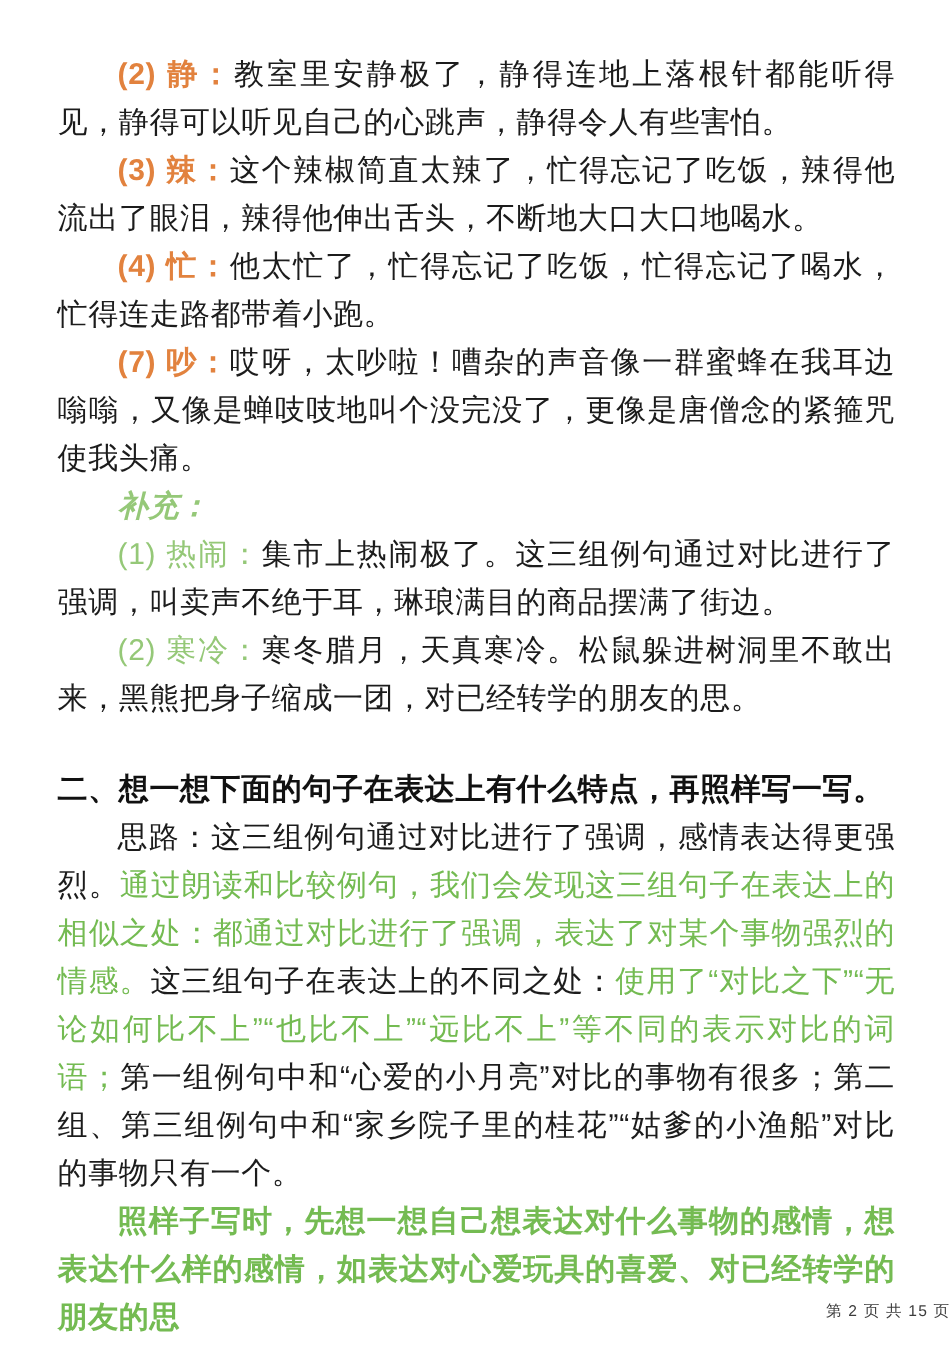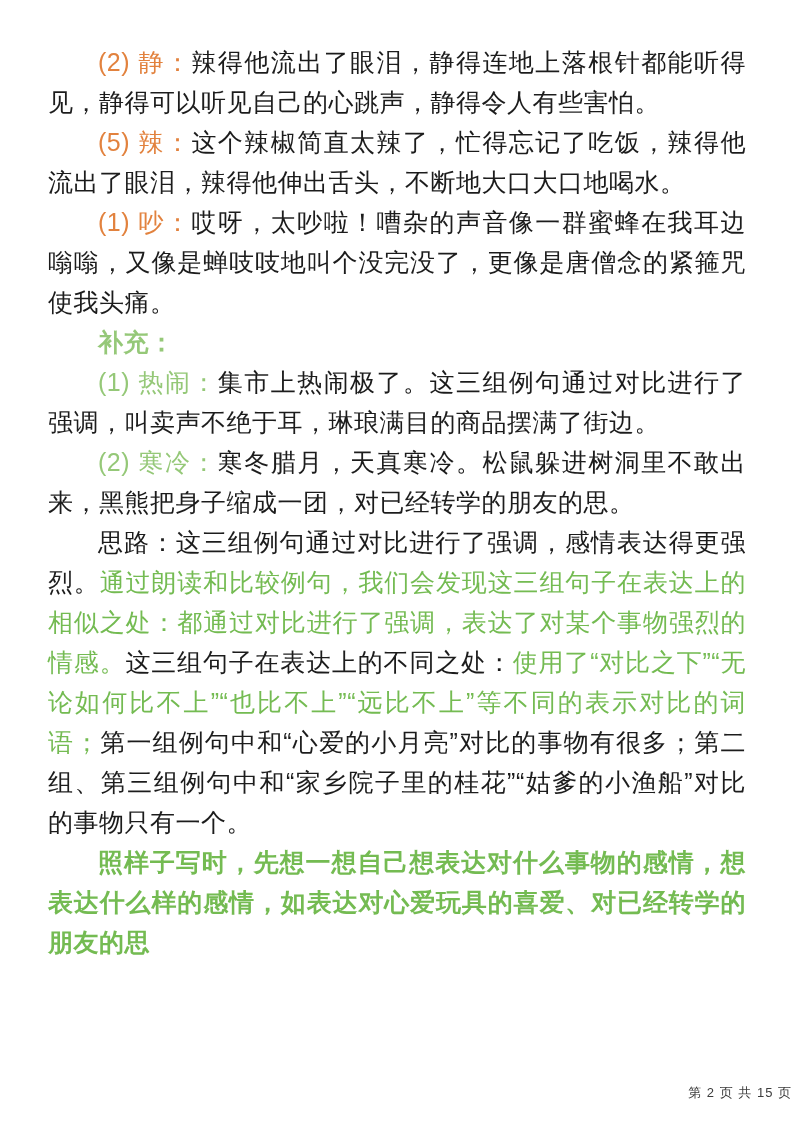--- a/index.html
+++ b/index.html
@@ -17,64 +17,66 @@
   .para{
     margin:0;
     font-size:25px;
     line-height:40px;
     color:var(--ink,#1c1c1c);
     text-align:justify;
     font-weight:500;
     letter-spacing:0.5px;
   }
   .indent{text-indent:2em;}
-  .label-orange{color:var(--orange,#e2823e);font-weight:400;}
+  .label-orange{color:var(--orange,#e2823e);font-weight:700;}
   .label-green{color:var(--label-green,#95c878);font-weight:400;}
   .run-green{color:var(--body-green,#74bb52);}
   .run-black{color:var(--ink,#1c1c1c);}
   .tip{color:var(--body-green,#74bb52);font-weight:600;}
   .section-heading{
     margin:36px 0 0 0;
     font-size:25px;
     line-height:40px;
     font-weight:800;
     color:#111111;
     text-align:justify;
     letter-spacing:0.5px;
   }
-  .supplement-heading{font-weight:700;}
+  .supplement-heading{font-weight:700;font-style:italic;}
   .footer{
     position:absolute;
     left:0;bottom:20px;width:100%;
     text-align:right;
     font-size:13px;
     color:#3c3c3c;
     letter-spacing:1px;
     font-weight:500;
   }
 </style>
 </head>
 <body>
 
 <div class="page">
   <div class="content">
 
     <div id="example-list">
-        <p class="para indent"><span class="label-orange">(2) 静：</span><span>辣得他流出了眼泪，静得连地上落根针都能听得见，静得可以听见自己的心跳声，静得令人有些害怕。</span></p>
-        <p class="para indent"><span class="label-orange">(5) 辣：</span><span>这个辣椒简直太辣了，忙得忘记了吃饭，辣得他流出了眼泪，辣得他伸出舌头，不断地大口大口地喝水。</span></p>
-        <p class="para indent"><span class="label-orange">(1) 吵：</span><span>哎呀，太吵啦！嘈杂的声音像一群蜜蜂在我耳边嗡嗡，又像是蝉吱吱地叫个没完没了，更像是唐僧念的紧箍咒使我头痛。</span></p>
+        <p class="para indent"><span class="label-orange">(2) 静：</span><span>教室里安静极了，静得连地上落根针都能听得见，静得可以听见自己的心跳声，静得令人有些害怕。</span></p>
+        <p class="para indent"><span class="label-orange">(3) 辣：</span><span>这个辣椒简直太辣了，忙得忘记了吃饭，辣得他流出了眼泪，辣得他伸出舌头，不断地大口大口地喝水。</span></p>
+        <p class="para indent"><span class="label-orange">(4) 忙：</span><span>他太忙了，忙得忘记了吃饭，忙得忘记了喝水，忙得连走路都带着小跑。</span></p>
+        <p class="para indent"><span class="label-orange">(7) 吵：</span><span>哎呀，太吵啦！嘈杂的声音像一群蜜蜂在我耳边嗡嗡，又像是蝉吱吱地叫个没完没了，更像是唐僧念的紧箍咒使我头痛。</span></p>
       </div>
 
     <p class="para indent supplement-heading label-green">补充：</p>
 
     <div id="supplement-list">
         <p class="para indent"><span class="label-green">(1) 热闹：</span><span>集市上热闹极了。这三组例句通过对比进行了强调，叫卖声不绝于耳，琳琅满目的商品摆满了街边。</span></p>
         <p class="para indent"><span class="label-green">(2) 寒冷：</span><span>寒冬腊月，天真寒冷。松鼠躲进树洞里不敢出来，黑熊把身子缩成一团，对已经转学的朋友的思。</span></p>
       </div>
 
+    <h2 class="section-heading">二、想一想下面的句子在表达上有什么特点，再照样写一写。</h2>
 
     <p class="para indent" id="analysis-paragraph"><span class="run-black">思路：这三组例句通过对比进行了强调，感情表达得更强烈。</span><span class="run-green">通过朗读和比较例句，我们会发现这三组句子在表达上的相似之处：都通过对比进行了强调，表达了对某个事物强烈的情感。</span><span class="run-black">这三组句子在表达上的不同之处：</span><span class="run-green">使用了“对比之下”“无论如何比不上”“也比不上”“远比不上”等不同的表示对比的词语；</span><span class="run-black">第一组例句中和“心爱的小月亮”对比的事物有很多；第二组、第三组例句中和“家乡院子里的桂花”“姑爹的小渔船”对比的事物只有一个。</span></p>
 
     <p class="para indent tip">照样子写时，先想一想自己想表达对什么事物的感情，想表达什么样的感情，如表达对心爱玩具的喜爱、对已经转学的朋友的思</p>
 
   </div>
 
   <div class="footer">第 2 页 共 15 页</div>
 </div>
 

